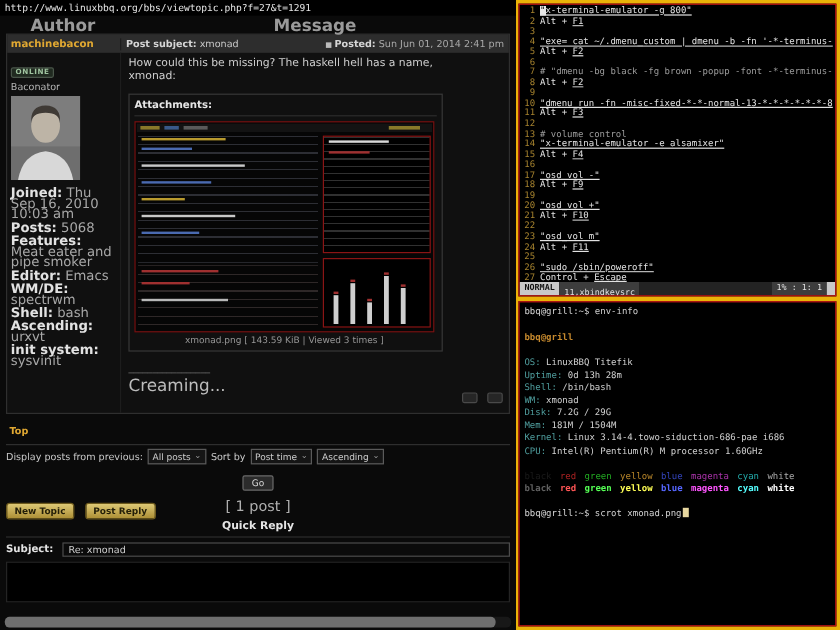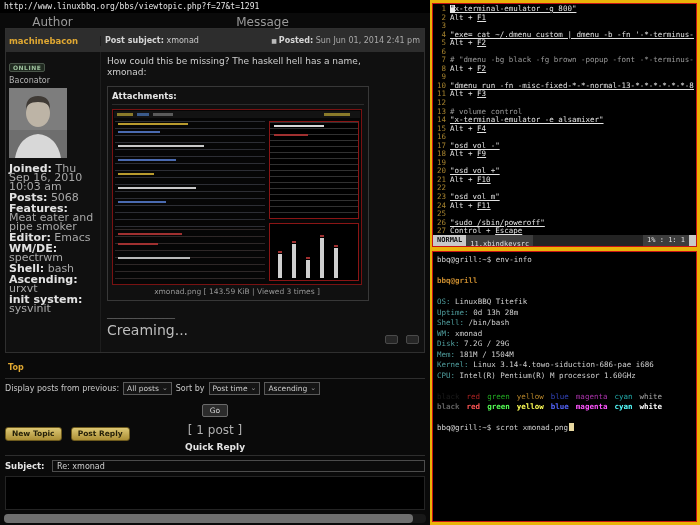--- a/index.html
+++ b/index.html
@@ -4,26 +4,26 @@
 <style>
   * { box-sizing: border-box; margin: 0; padding: 0; }
   html,body { background:#000; }
   body { width:700px; height:525px; overflow:hidden; font-family:"DejaVu Sans", sans-serif; }
   .screen { position:relative; width:700px; height:525px; background:#eab308; }
 
   
   .browser { position:absolute; left:0; top:0; width:430px; height:525px; background:#0a0a0a; overflow:hidden; }
   .urlbar { height:13px; background:#000; color:#e6e6e6; font:8px "DejaVu Sans Mono", monospace; padding:2px 4px; white-space:nowrap; }
   .forum { padding:2px 5px 0 5px; color:#c8c8c8; }
-  .colheads { display:flex; height:13px; align-items:center; color:#9a9a9a; font-size:12px; font-weight:normal; }
+  .colheads { display:flex; height:13px; align-items:center; color:#9a9a9a; font-size:14px; font-weight:bold; }
   .ch-author { width:95px; text-align:center; }
   .ch-msg { flex:1; text-align:center; }
 
   .post-table { border:1px solid #2f2f2f; background:#101010; }
-  .post-head { display:flex; background:#2d2d2d; height:23px; align-items:center; font-size:8px; }
+  .post-head { display:flex; background:#2d2d2d; height:15px; align-items:center; font-size:8px; }
   .ph-author { width:95px; padding:0 3px; border-right:1px solid #1d1d1d; overflow:hidden; }
   .username { color:#e0a832; font-weight:bold; font-size:8.5px; }
   .ph-msg { flex:1; display:flex; justify-content:space-between; padding:0 4px; color:#c9c9c9; }
   .picon { color:#bbb; margin-right:2px; font-size:6px; }
   .posted { color:#a9a9a9; }
   .posted b, .subj b { color:#d6d6d6; }
 
   .post-body-row { display:flex; min-height:300px; }
   .author-cell { width:95px; padding:3px 3px; border-right:1px solid #1d1d1d; overflow:hidden; }
   .online-badge { display:inline-block; border:1px solid #4a564a; background:#202a20; color:#9ec29e; font-size:6px; font-weight:bold; padding:0 3px; border-radius:2px; letter-spacing:.5px; }

